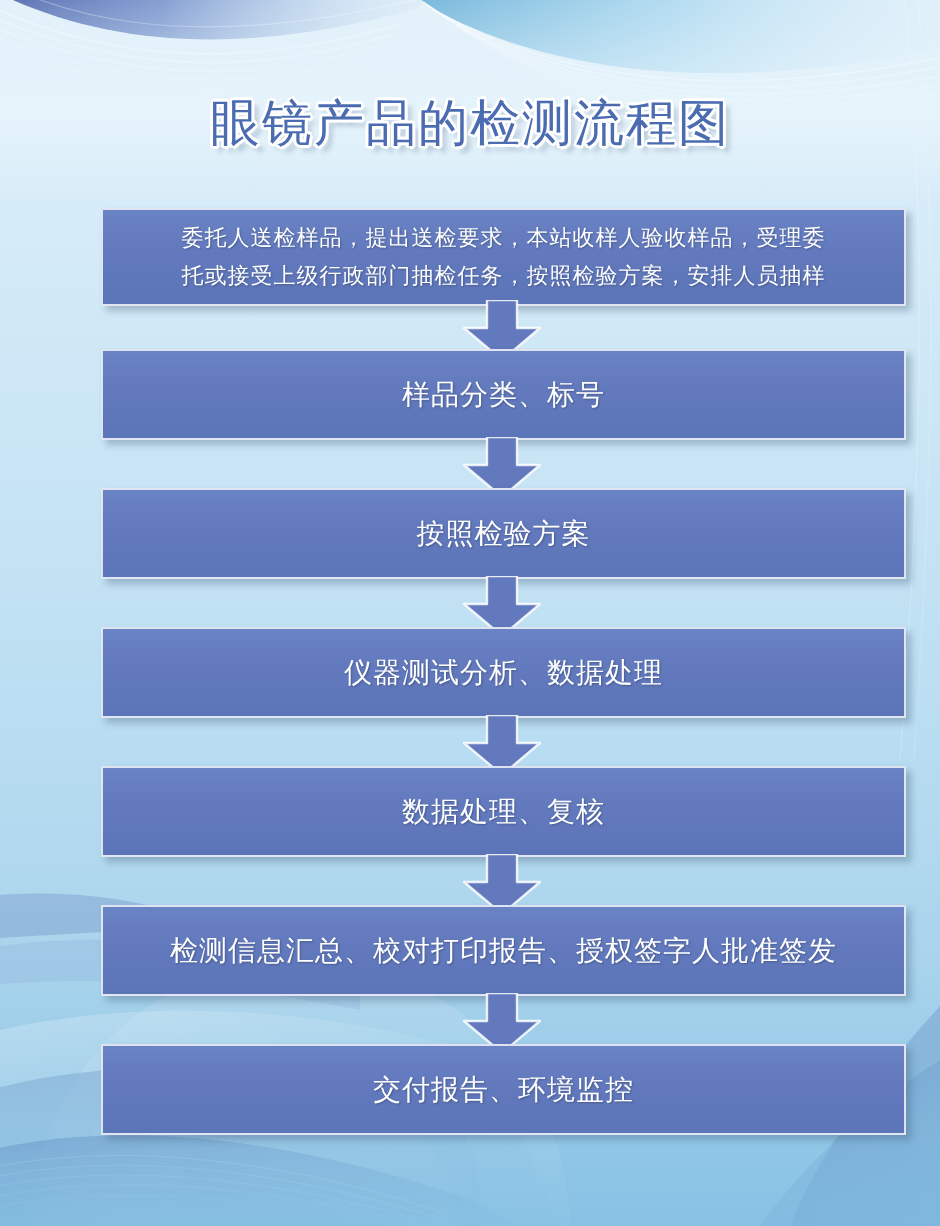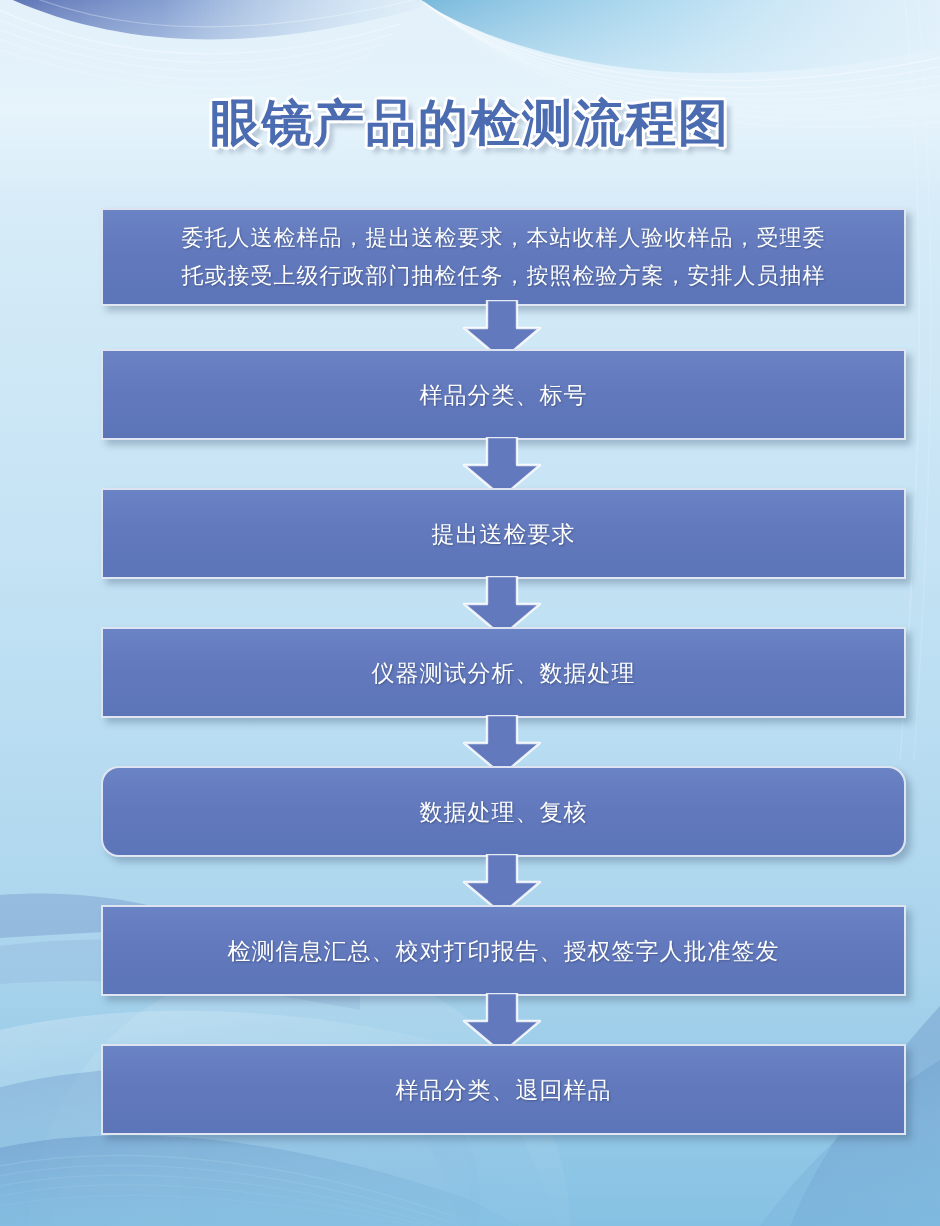--- a/index.html
+++ b/index.html
@@ -56,21 +56,21 @@
   .title-wrap {
     position: absolute;
     left: 0;
     top: 92px;
     width: 940px;
     text-align: center;
   }
   .poster-title {
     display: inline-block;
     font-family: "DejaVu Serif", "Liberation Serif", serif;
-    font-weight: bold;
+    font-weight: normal;
     font-size: 50px;
     line-height: 62px;
     letter-spacing: 2px;
     color: #4c6cb2;
     text-shadow:
        2px 0 0 #ffffff, -2px 0 0 #ffffff, 0 2px 0 #ffffff, 0 -2px 0 #ffffff,
        2px 2px 0 #ffffff, -2px 2px 0 #ffffff, 2px -2px 0 #ffffff, -2px -2px 0 #ffffff,
        3px 1px 0 #ffffff, -3px 1px 0 #ffffff, 1px 3px 0 #ffffff, 1px -3px 0 #ffffff,
        6px 6px 5px rgba(90,110,140,0.40);
   }
@@ -91,21 +91,21 @@
   .node-label {
     color: #ffffff;
     font-family: "DejaVu Sans", "Liberation Sans", sans-serif;
     font-size: 22px;
     line-height: 38px;
     text-align: center;
     letter-spacing: 1px;
     text-shadow: 1px 1px 2px rgba(40,55,85,0.45);
     white-space: pre-line;
   }
-  .node-label.big { font-size: 23px; }
+  .node-label.big { font-size: 28px; }
 
   .arrow {
     position: absolute;
     width: 96px;
     height: 62px;
     left: 426px;
   }
   .arrow svg { display: block; width: 96px; height: 62px; }
 </style>
 </head>
@@ -217,57 +217,57 @@
       <span class="node-label big">样品分类、标号</span>
     </div>
 
     <div class="arrow" style="top:437px;">
       <svg viewBox="0 0 96 62">
         <polygon points="33,0 63,0 63,28 86,28 48,60 10,28 33,28" fill="#6279bd" stroke="#ffffff" stroke-opacity="0.85" stroke-width="2.4" stroke-linejoin="round"></polygon>
       </svg>
     </div>
 
     <div class="node" style="top:488px; height:91px;">
-      <span class="node-label big">提出送检要求</span>
+      <span class="node-label big">按照检验方案</span>
     </div>
 
     <div class="arrow" style="top:576px;">
       <svg viewBox="0 0 96 62">
         <polygon points="33,0 63,0 63,28 86,28 48,60 10,28 33,28" fill="#6279bd" stroke="#ffffff" stroke-opacity="0.85" stroke-width="2.4" stroke-linejoin="round"></polygon>
       </svg>
     </div>
 
     <div class="node" style="top:627px; height:91px;">
       <span class="node-label big">仪器测试分析、数据处理</span>
     </div>
 
     <div class="arrow" style="top:715px;">
       <svg viewBox="0 0 96 62">
         <polygon points="33,0 63,0 63,28 86,28 48,60 10,28 33,28" fill="#6279bd" stroke="#ffffff" stroke-opacity="0.85" stroke-width="2.4" stroke-linejoin="round"></polygon>
       </svg>
     </div>
 
-    <div class="node" style="top:766px; height:91px;border-radius:18px;">
+    <div class="node" style="top:766px; height:91px;">
       <span class="node-label big">数据处理、复核</span>
     </div>
 
     <div class="arrow" style="top:854px;">
       <svg viewBox="0 0 96 62">
         <polygon points="33,0 63,0 63,28 86,28 48,60 10,28 33,28" fill="#6279bd" stroke="#ffffff" stroke-opacity="0.85" stroke-width="2.4" stroke-linejoin="round"></polygon>
       </svg>
     </div>
 
     <div class="node" style="top:905px; height:91px;justify-content:center;">
       <span class="node-label big">检测信息汇总、校对打印报告、授权签字人批准签发</span>
     </div>
 
     <div class="arrow" style="top:993px;">
       <svg viewBox="0 0 96 62">
         <polygon points="33,0 63,0 63,28 86,28 48,60 10,28 33,28" fill="#6279bd" stroke="#ffffff" stroke-opacity="0.85" stroke-width="2.4" stroke-linejoin="round"></polygon>
       </svg>
     </div>
 
     <div class="node" style="top:1044px; height:91px;">
-      <span class="node-label big">样品分类、退回样品</span>
+      <span class="node-label big">交付报告、环境监控</span>
     </div>
 
   </div>
 </div>
 
 </body></html>

